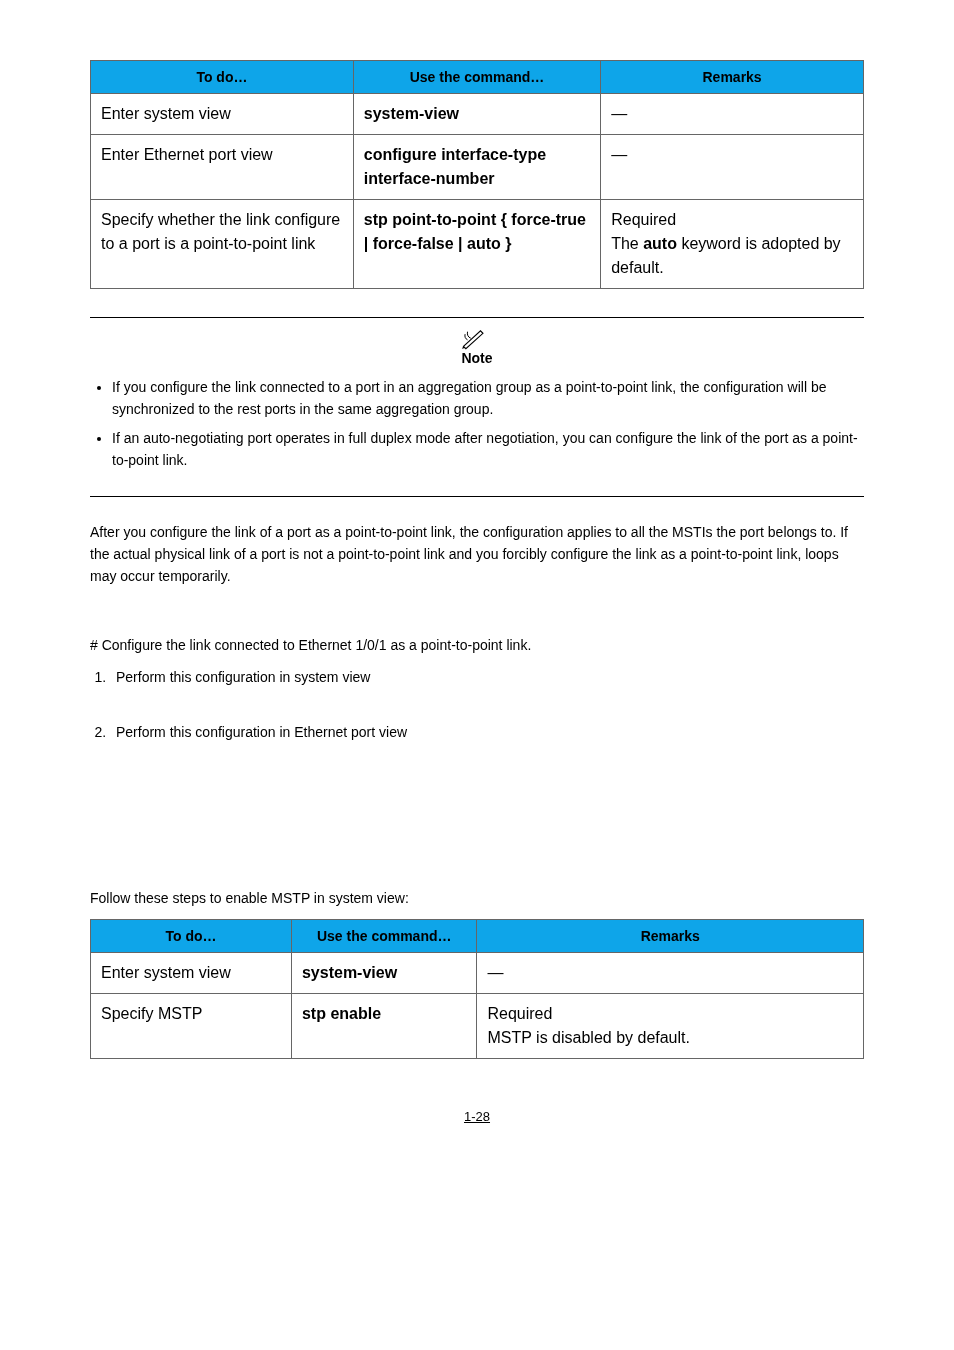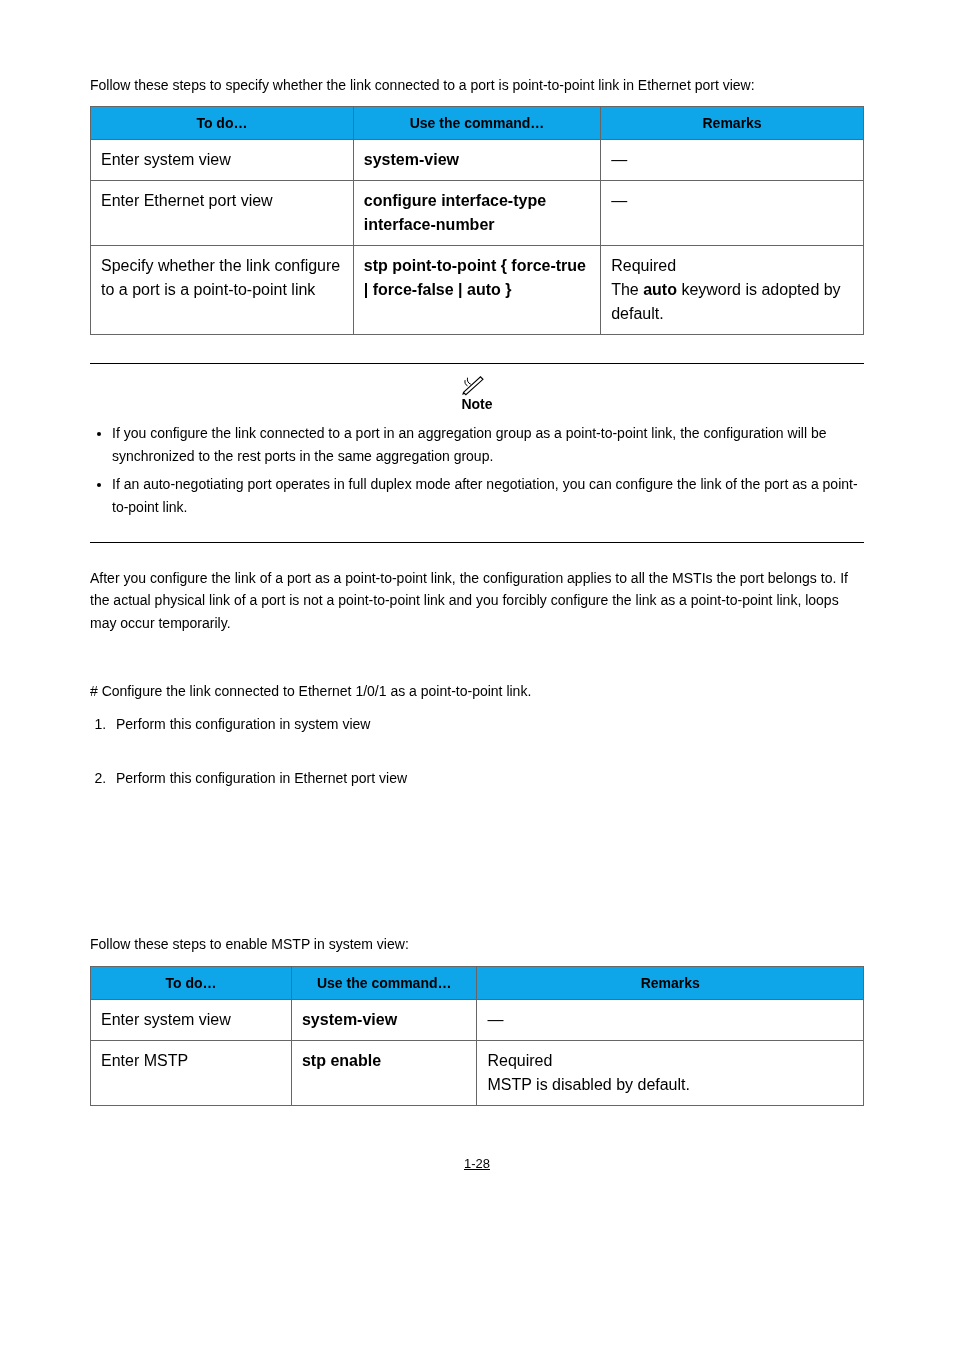--- a/index.html
+++ b/index.html
@@ -99,21 +99,20 @@
   }
   .large-gap {
     height: 120px;
   }
 </style>
 </head>
 <body>
 
 <div class="page">
 
-  <p class="body-text">Follow these steps to specify whether the link connected to a port is point-to-point link in Ethernet port view:</p>
 
   <table class="t3col">
     <thead>
       <tr>
         <th>To do…</th>
         <th>Use the command…</th>
         <th>Remarks</th>
       </tr>
     </thead>
     <tbody>
@@ -182,21 +181,21 @@
         <th>Remarks</th>
       </tr>
     </thead>
     <tbody>
       <tr>
         <td>Enter system view</td>
         <td><b>system-view</b></td>
         <td>—</td>
       </tr>
       <tr>
-        <td>Enter MSTP</td>
+        <td>Specify MSTP</td>
         <td><b>stp enable</b></td>
         <td>
           <span>Required</span><br>
           <span>MSTP is disabled by default.</span>
         </td>
       </tr>
     </tbody>
   </table>
 
   <div class="page-number">1-28</div>

